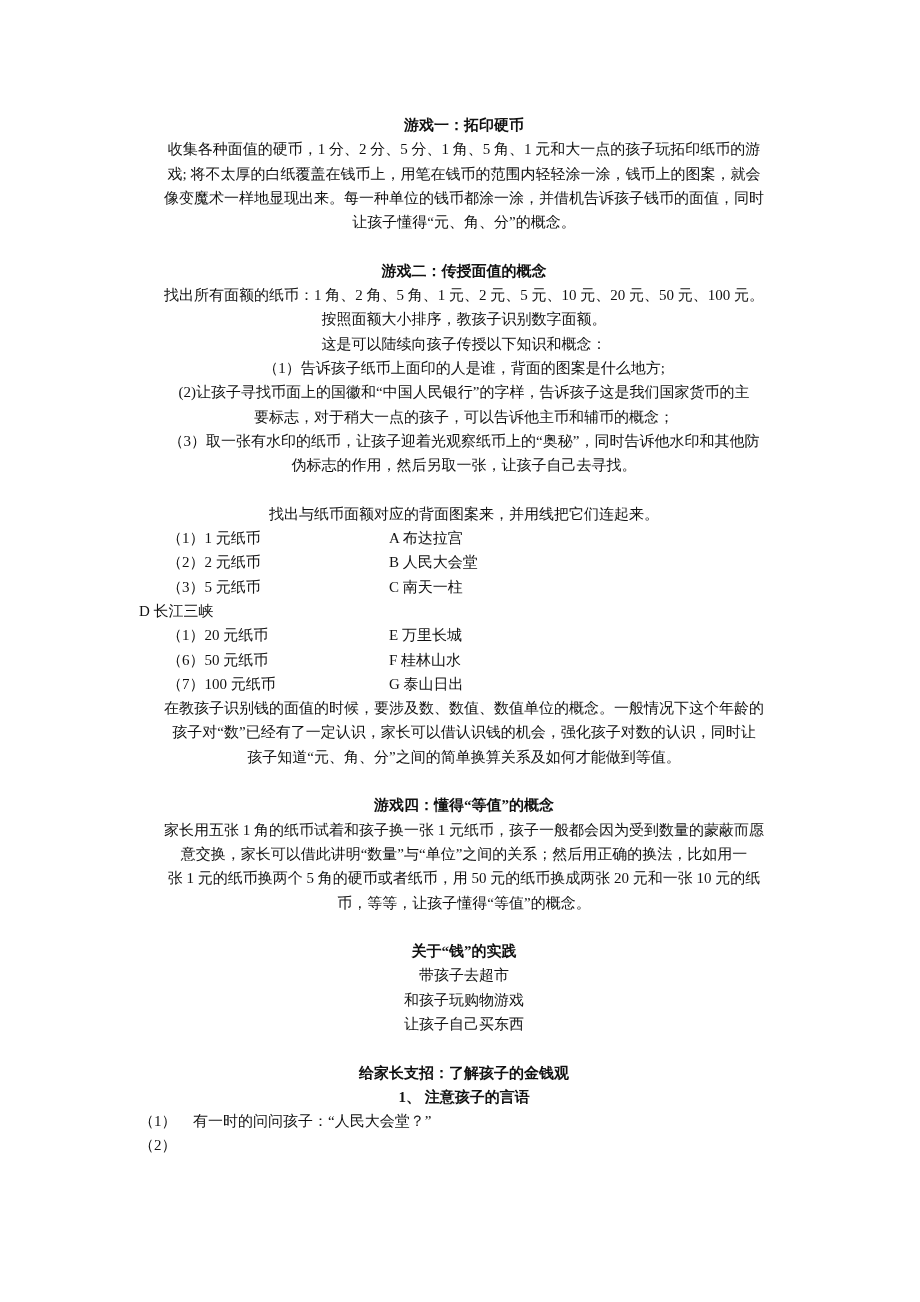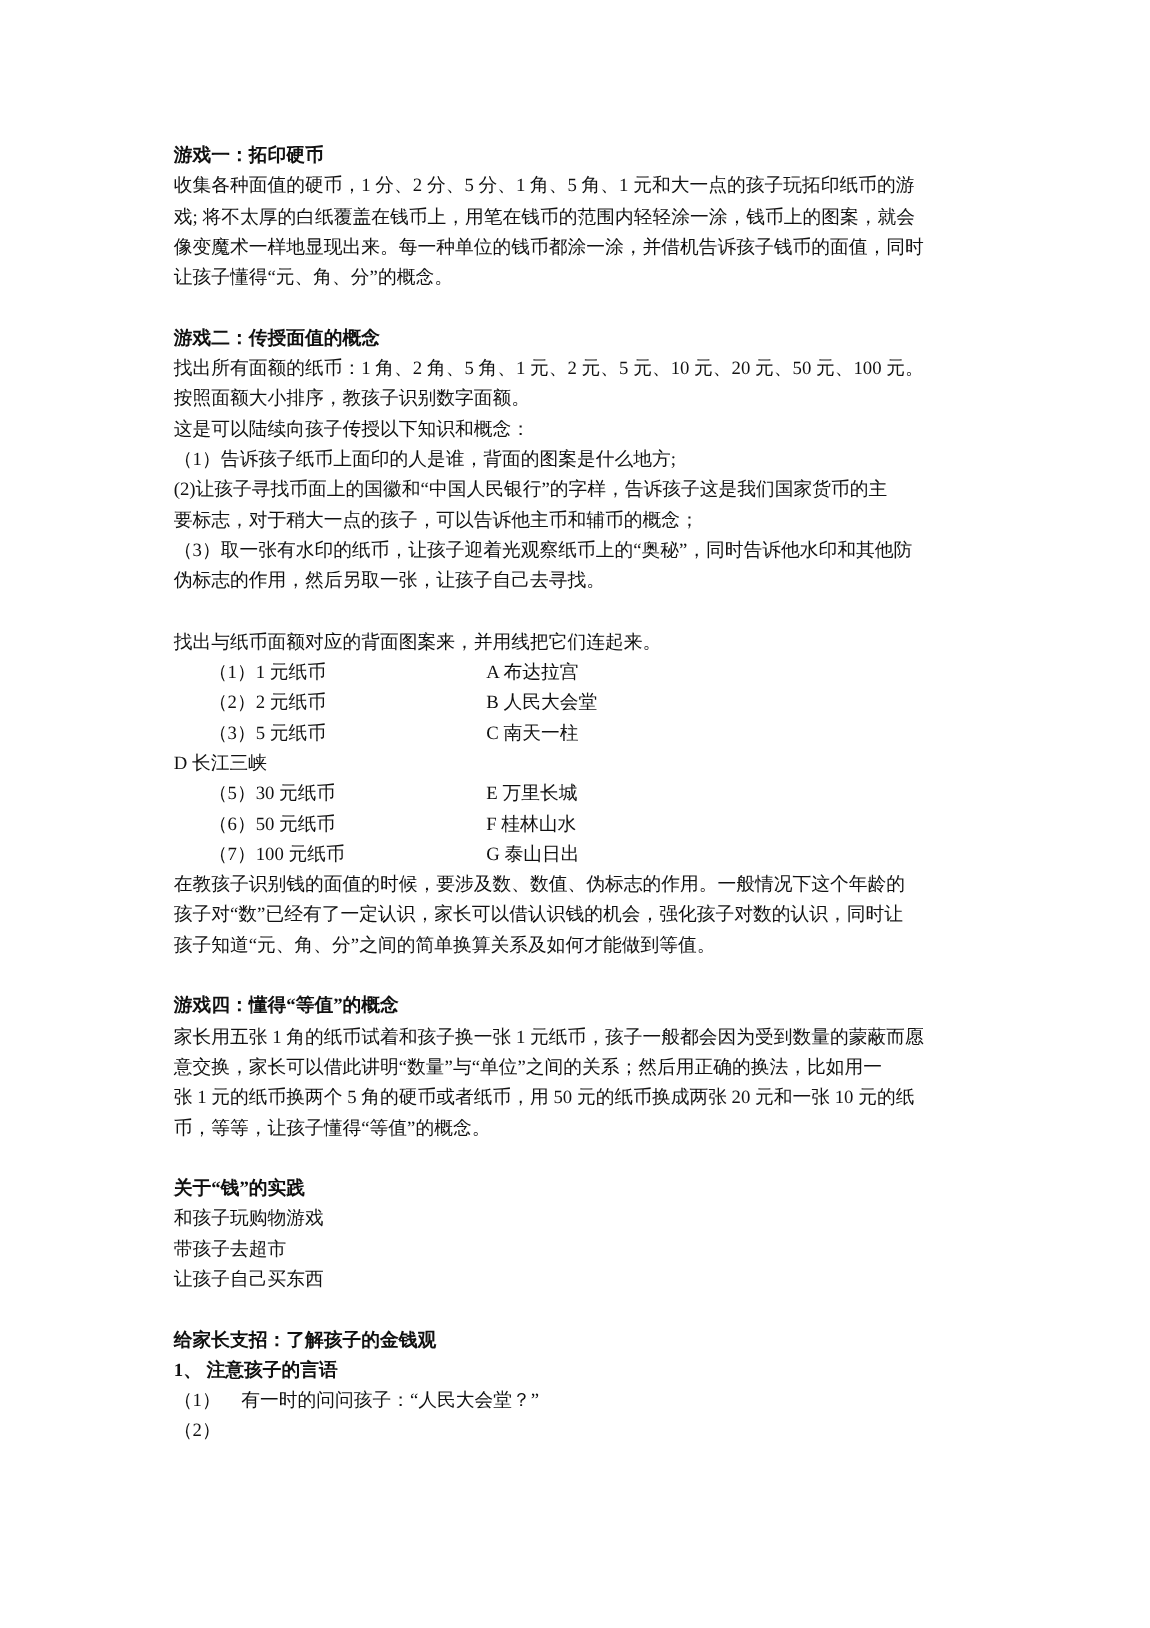--- a/index.html
+++ b/index.html
@@ -1,19 +1,19 @@
 <!DOCTYPE html>
 <html><head>
 <meta charset="utf-8">
 <style>
   html, body { margin: 0; padding: 0; background: #ffffff; }
   body { width: 920px; height: 1302px; position: relative; overflow: hidden;
          font-family: "Liberation Serif", "DejaVu Serif", serif; color: #111; }
   .page { position: absolute; left: 139px; top: 113px; width: 650px; font-size: 15px; line-height: 24.3px; }
-  .line { white-space: nowrap; height: 24.3px; }
+  .line { white-space: nowrap; height: 24.3px; text-align: center; }
   .h { font-weight: bold; }
   .gap { height: 24.3px; }
   .row { display: flex; height: 24.3px; }
   .row .l { width: 222px; margin-left: 28px; }
   .row .r { }
   .sub { display: flex; height: 24.3px; }
   .sub .n { width: 54px; }
 </style>
 </head>
 <body>
@@ -48,46 +48,46 @@
     <span class="r">B  人民大会堂</span>
   </div>
   <div class="row">
     <span class="l">（3）5 元纸币</span>
     <span class="r">C  南天一柱</span>
   </div>
   <div class="row">
     <span class="r">D  长江三峡</span>
   </div>
   <div class="row">
-    <span class="l">（5）30 元纸币</span>
+    <span class="l">（1）20 元纸币</span>
     <span class="r">E  万里长城</span>
   </div>
   <div class="row">
     <span class="l">（6）50 元纸币</span>
     <span class="r">F  桂林山水</span>
   </div>
   <div class="row">
     <span class="l">（7）100 元纸币</span>
     <span class="r">G  泰山日出</span>
   </div>
-  <div class="line">在教孩子识别钱的面值的时候，要涉及数、数值、伪标志的作用。一般情况下这个年龄的</div>
+  <div class="line">在教孩子识别钱的面值的时候，要涉及数、数值、数值单位的概念。一般情况下这个年龄的</div>
   <div class="line">孩子对“数”已经有了一定认识，家长可以借认识钱的机会，强化孩子对数的认识，同时让</div>
   <div class="line">孩子知道“元、角、分”之间的简单换算关系及如何才能做到等值。</div>
   <div class="gap"></div>
 
   <div class="line h">游戏四：懂得“等值”的概念</div>
   <div class="line">家长用五张 1 角的纸币试着和孩子换一张 1 元纸币，孩子一般都会因为受到数量的蒙蔽而愿</div>
   <div class="line">意交换，家长可以借此讲明“数量”与“单位”之间的关系；然后用正确的换法，比如用一</div>
   <div class="line">张 1 元的纸币换两个 5 角的硬币或者纸币，用 50 元的纸币换成两张 20 元和一张 10 元的纸</div>
   <div class="line">币，等等，让孩子懂得“等值”的概念。</div>
   <div class="gap"></div>
 
   <div class="line h">关于“钱”的实践</div>
+  <div class="line">带孩子去超市</div>
   <div class="line">和孩子玩购物游戏</div>
-  <div class="line">带孩子去超市</div>
   <div class="line">让孩子自己买东西</div>
   <div class="gap"></div>
 
   <div class="line h">给家长支招：了解孩子的金钱观</div>
   <div class="line h">1、 注意孩子的言语</div>
   <div class="sub">
     <span class="n">（1）</span>
     <span>有一时的问问孩子：“人民大会堂？”</span>
   </div>
   <div class="sub">

